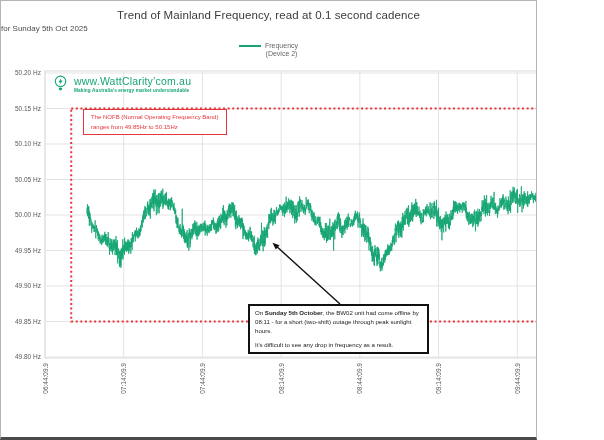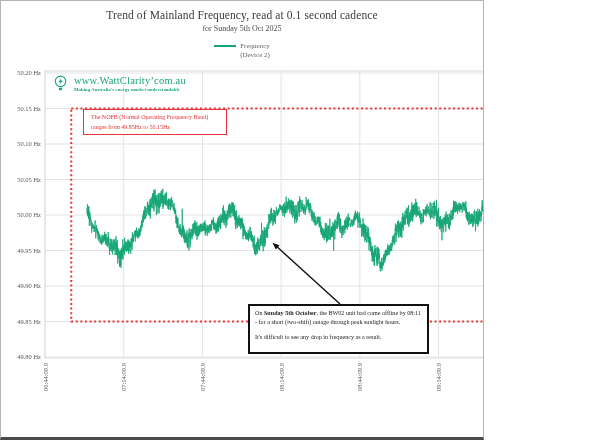--- a/index.html
+++ b/index.html
@@ -1,21 +1,21 @@
 <!DOCTYPE html>
 <html><head>
 <meta charset="utf-8">
 <style>
   html,body{margin:0;padding:0;background:#fff;}
   body{font-family:"Liberation Sans", sans-serif; -webkit-font-smoothing:antialiased;}
-  .frame{position:relative;width:484px;height:440px;box-sizing:border-box;
-         border:1px solid #b5b5b5;border-bottom:3px solid #4a4a4a;background:#fff;overflow:hidden;font-family:Liberation Serif, serif;}
+  .frame{position:relative;width:537px;height:440px;box-sizing:border-box;
+         border:1px solid #b5b5b5;border-bottom:3px solid #4a4a4a;background:#fff;overflow:hidden;}
   .title{position:absolute;top:8px;left:0;right:0;text-align:center;
          font-size:11.5px;font-weight:500;color:#3b3b3b;letter-spacing:.1px;}
-  .subtitle{position:absolute;top:23px;left:0;right:0;text-align:center;
+  .subtitle{position:absolute;top:23px;left:0;right:0;
          font-size:8px;color:#4d4d4d;}
   .legend{position:absolute;top:41px;left:0;right:0;display:flex;flex-direction:column;
          align-items:center;font-size:7px;color:#666;}
   .legend-row{display:flex;align-items:center;gap:4px;}
   .legend-line{display:inline-block;width:22px;height:2px;background:#17A673;}
   .legend-device{margin-left:26px;margin-top:1px;}
   #chart-svg{position:absolute;left:0;top:0;}
   .logo{position:absolute;left:52px;top:74px;display:flex;align-items:flex-start;gap:6px;}
   .logo-url{font-size:10.5px;color:#17A673;letter-spacing:.2px;}
   .logo-tag{font-size:4.7px;color:#17A673;margin-top:1px;font-weight:bold;letter-spacing:.1px;}

